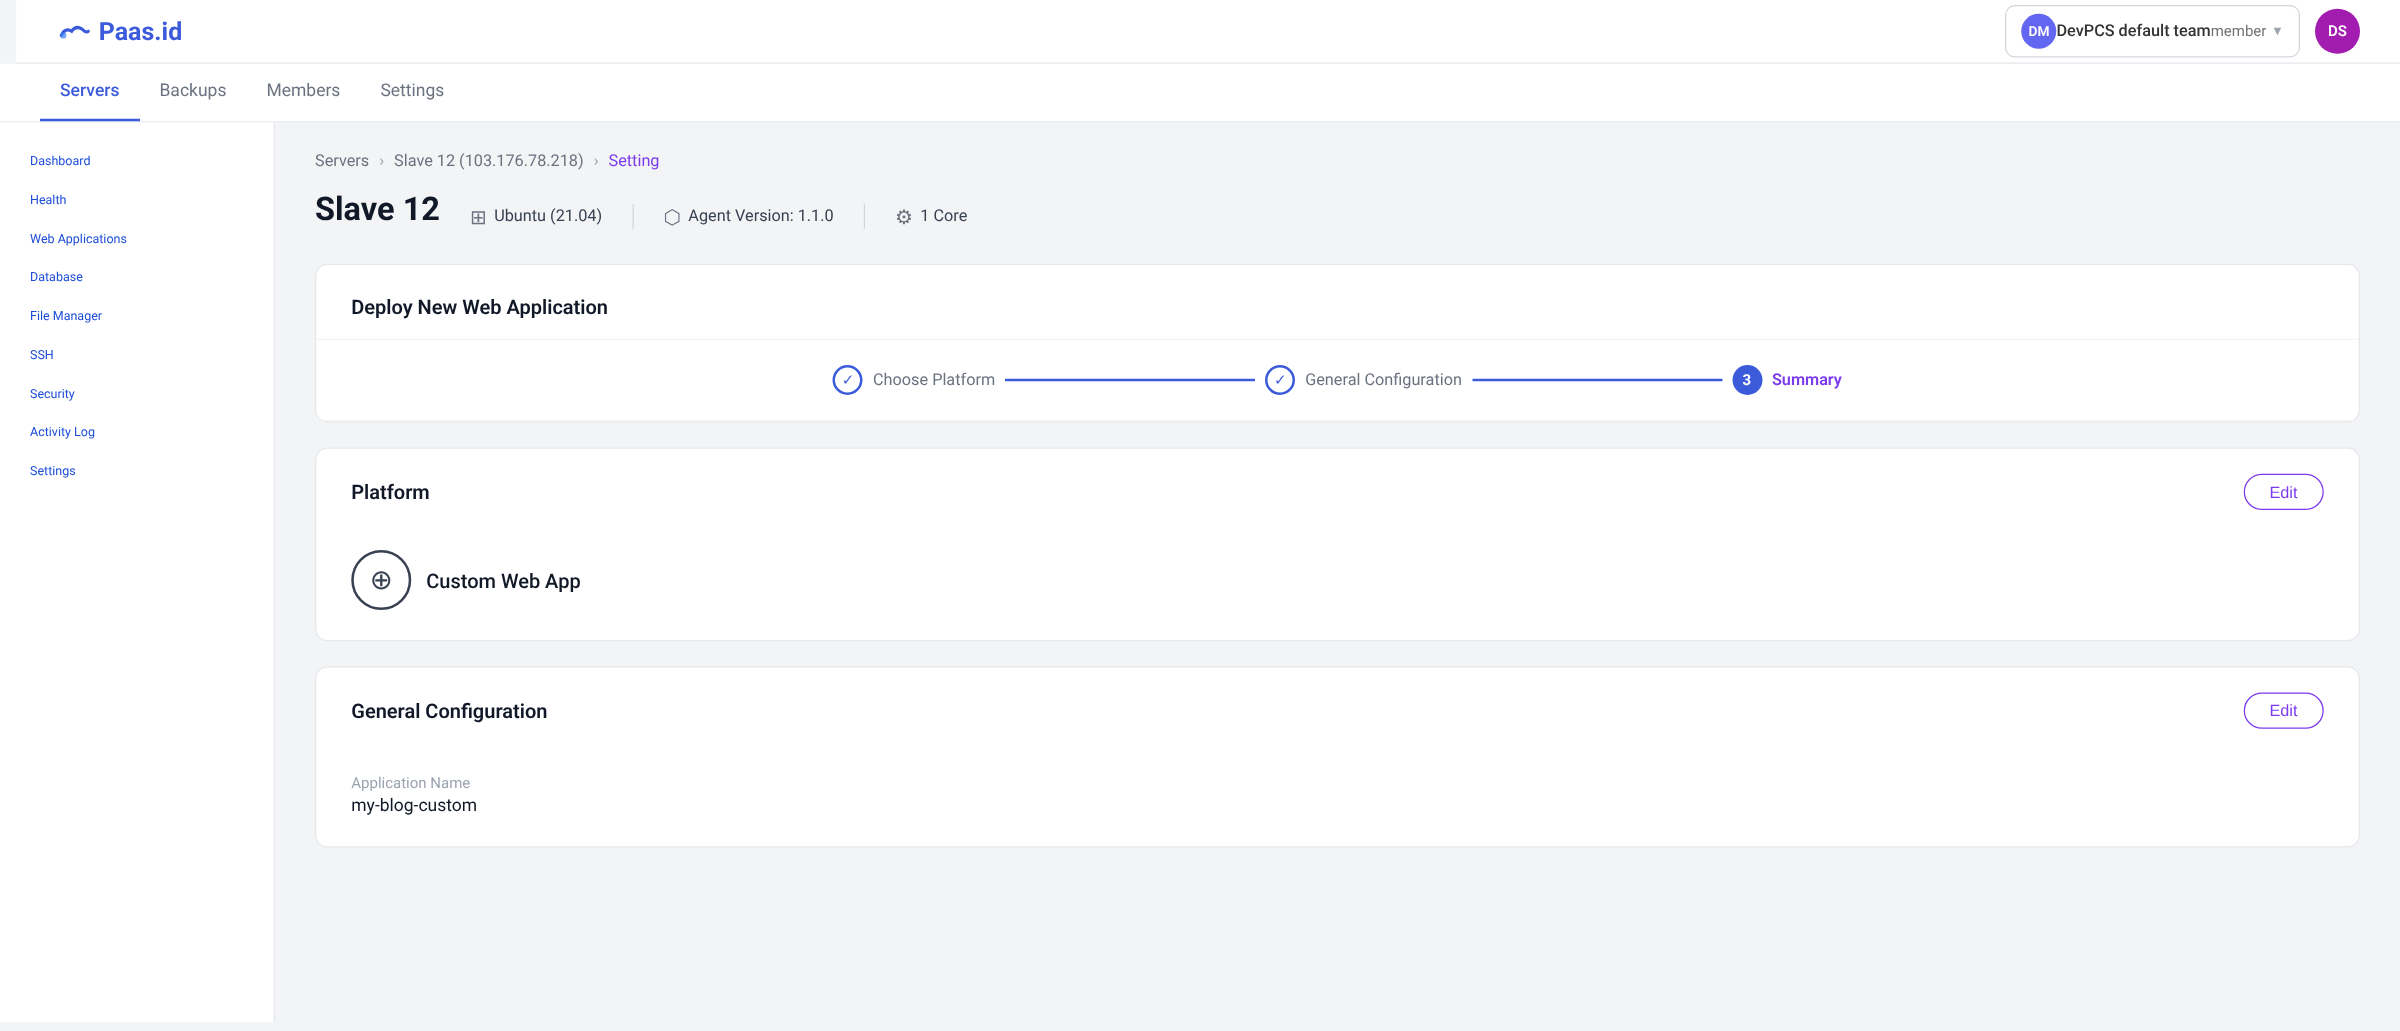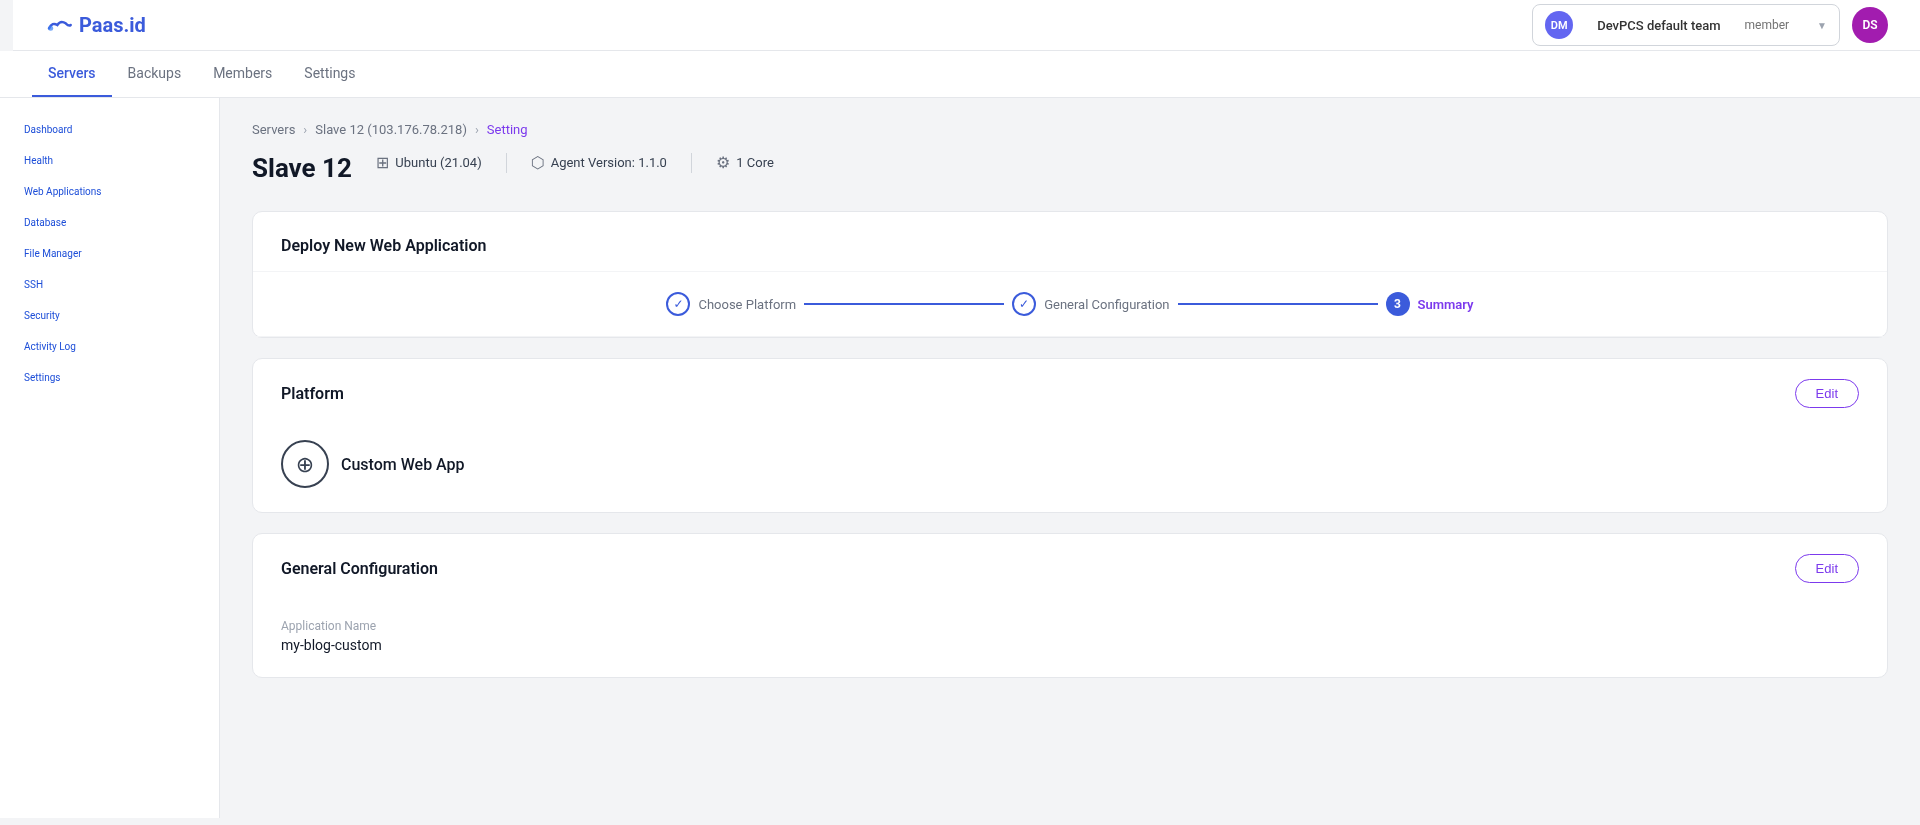--- a/index.html
+++ b/index.html
@@ -31,21 +31,21 @@
       height: 20px;
     }
     .nav-right {
       display: flex;
       align-items: center;
       gap: 12px;
     }
     .team-selector {
       display: flex;
       align-items: center;
-      gap: 24px;
+      gap: 0;
       border: 1px solid #d1d5db;
       border-radius: 8px;
       padding: 6px 12px;
       background: #fff;
       cursor: pointer;
     }
     .team-avatar {
       width: 28px;
       height: 28px;
       border-radius: 50%;
@@ -134,21 +134,21 @@
       color: #6b7280;
       margin-bottom: 16px;
     }
     .breadcrumb .sep { color: #9ca3af; }
     .breadcrumb .active { color: #7c3aed; }
     .breadcrumb .link { cursor: pointer; }
 
     
     .server-header {
       display: flex;
-      align-items: flex-start;
+      align-items: flex-end;
       gap: 24px;
       margin-bottom: 28px;
     }
     .server-title {
       font-size: 26px;
       font-weight: 700;
       color: #111827;
     }
     .server-meta {
       display: flex;

